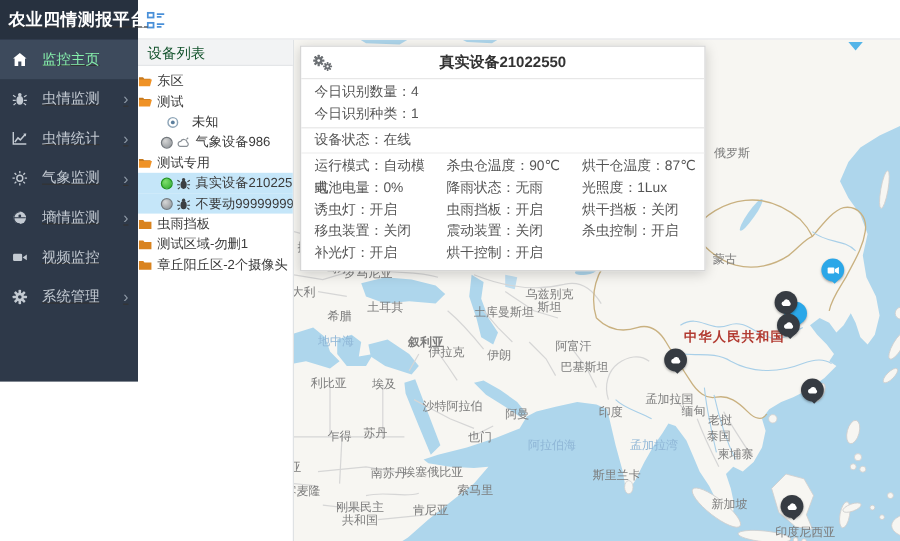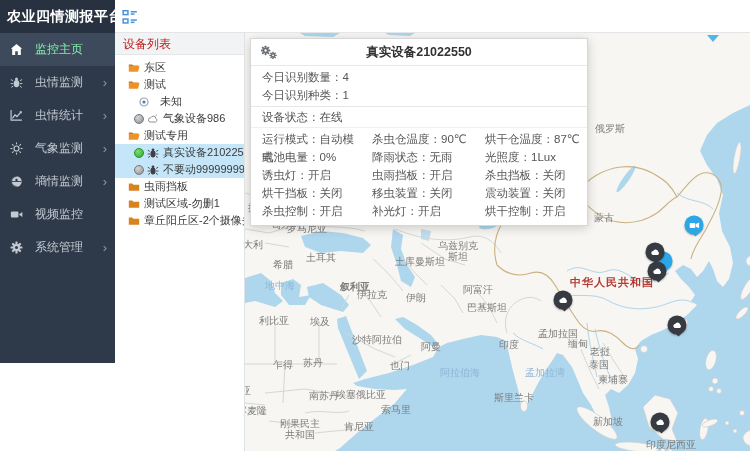--- a/index.html
+++ b/index.html
@@ -1,44 +1,44 @@
 <!DOCTYPE html>
 <html><head>
 <meta charset="utf-8">
 <style>
   * { margin:0; padding:0; box-sizing:border-box; }
   html,body { width:750px; height:451px; overflow:hidden; }
   body { font-family:"Liberation Sans","DejaVu Sans",sans-serif; font-size:12px; color:#333; }
   .app { position:relative; width:750px; height:451px; background:#fff; overflow:hidden; }
 
   
-  .sidebar { position:absolute; left:0; top:0; width:115px; height:363px; background:#2e3949; z-index:30; }
+  .sidebar { position:absolute; left:0; top:0; width:115px; height:318px; background:#2e3949; z-index:30;text-decoration:underline; }
   .side-title { height:33px; line-height:33px; background:#27313f; color:#fff; font-size:14px; font-weight:bold; padding-left:7px; letter-spacing:.5px; white-space:nowrap; }
   .side-item { height:33px; display:flex; align-items:center; color:#c3cad2; cursor:pointer; padding:0 8px 0 10px; }
   .side-item.active { background:#3d4a5c; color:#86efac; }
   .side-item .s-ico { width:13px; height:13px; margin-right:12px; flex:0 0 13px; color:#c3cad2; }
   .side-item.active .s-ico { color:#fff; }
   .side-item .s-ico svg { width:13px; height:13px; display:block; }
   .side-item .s-label { flex:1; font-size:12px; white-space:nowrap; }
   .side-item .s-arrow { color:#8e99a6; font-size:13px; line-height:1; }
 
   
   .main { position:absolute; left:115px; top:0; right:0; bottom:0; }
   .topbar { position:absolute; left:0; top:0; right:0; height:33px; background:#fff; border-bottom:1px solid #e3e5e7; z-index:20; }
   .org-btn { position:absolute; left:7px; top:9px; width:16px; height:16px; cursor:pointer; }
   .org-btn svg { width:16px; height:16px; display:block; }
 
   
   .panel { position:absolute; left:0; top:33px; width:130px; bottom:0; background:#fff; border-right:1px solid #dfe2e4; z-index:15; }
-  .panel-header { height:22px; line-height:22px; background:#f2f3f4; border-bottom:1px solid #e4e6e8; color:#b91c1c; font-size:12px; padding-left:8px; }
+  .panel-header { height:22px; line-height:22px; background:#f2f3f4; border-bottom:1px solid #e4e6e8; color:#14532d; font-size:12px; padding-left:8px; }
   .tree { padding-top:4px; }
   .tree-row { height:17px; display:flex; align-items:center; cursor:pointer; font-size:11px; color:#3a3a3a; white-space:nowrap; overflow:hidden; }
   .tree-row .t-ico { width:12px; height:12px; flex:0 0 12px; margin-right:4px; }
   .tree-row .t-ico svg { width:12px; height:12px; display:block; }
-  .tree-row.folder { padding-left:13px; }
+  .tree-row.folder { padding-left:0; }
   .tree-row.device { padding-left:19px; }
   .tree-row.device.sub { padding-left:23px; }
   .tree-row.selected { background:#c5e6f9; }
   .dot { width:10px; height:10px; border-radius:50%; flex:0 0 10px; margin-right:3px; }
   .dot-green { background:radial-gradient(circle at 35% 30%, #7ede6e, #2eaa2e); border:1px solid #23941f; }
   .dot-gray  { background:radial-gradient(circle at 35% 30%, #d6d6d6, #8a8f94); border:1px solid #73787d; }
 
   
   .map-area { position:absolute; left:130px; top:33px; right:0; bottom:0; background:#f7f6f2; overflow:hidden; }
   .map-area svg.basemap { position:absolute; left:0; top:0; display:block; }
@@ -515,21 +515,20 @@
           </div>
         <div class="popup-grid" id="popup-grid">
             <div class="popup-row">运行模式：自动模式</div>
             <div class="popup-row">杀虫仓温度：90℃</div>
             <div class="popup-row">烘干仓温度：87℃</div>
             <div class="popup-row">电池电量：0%</div>
             <div class="popup-row">降雨状态：无雨</div>
             <div class="popup-row">光照度：1Lux</div>
             <div class="popup-row">诱虫灯：开启</div>
             <div class="popup-row">虫雨挡板：开启</div>
-            <div class="popup-row">杀虫挡板：关闭</div>
             <div class="popup-row">烘干挡板：关闭</div>
             <div class="popup-row">移虫装置：关闭</div>
             <div class="popup-row">震动装置：关闭</div>
             <div class="popup-row">杀虫控制：开启</div>
             <div class="popup-row">补光灯：开启</div>
             <div class="popup-row">烘干控制：开启</div>
           </div>
       </div>
     </div>
   </div>

